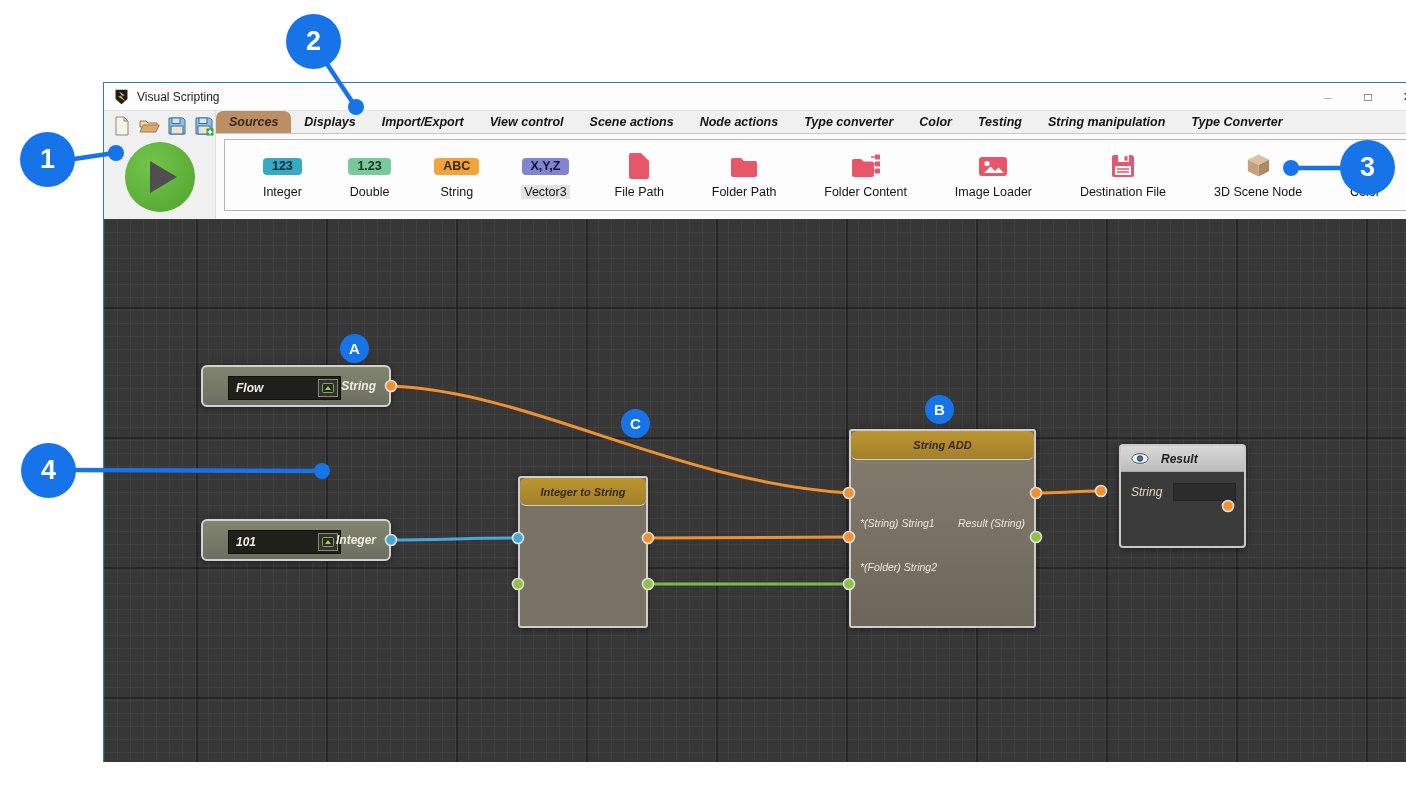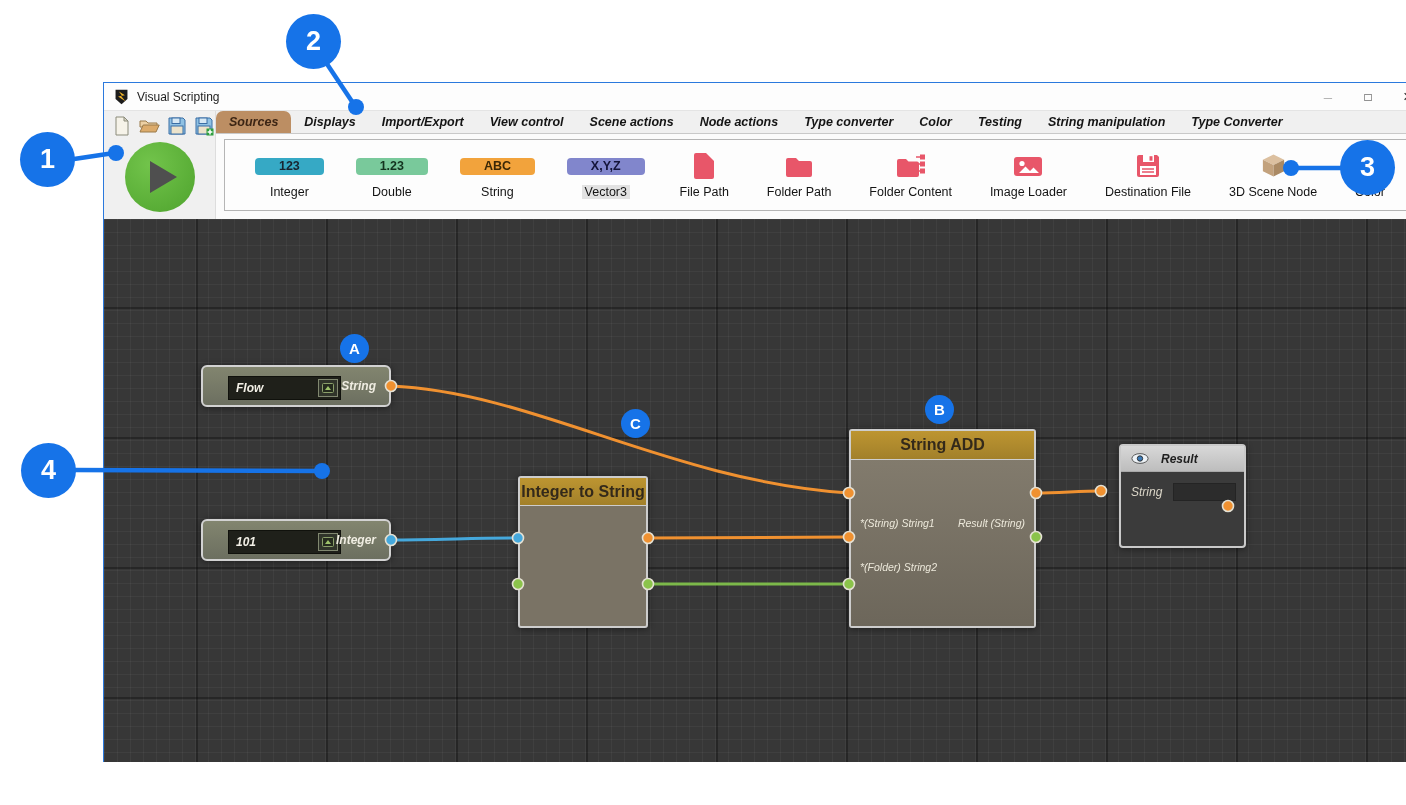--- a/index.html
+++ b/index.html
@@ -39,21 +39,21 @@
          font-style:italic; color:#141414; white-space:nowrap; }
   .tab.selected { background:#bc8e63; color:#3c2514; border-radius:7px 7px 0 0; }
 
   .palette-wrap { flex:1; padding:5px 9px 8px 8px; background:#fbfbfb; }
   .palette-box { height:100%; border:1px solid #b5b5b5; background:#fdfdfd;
                  display:flex; align-items:center; justify-content:space-around; padding:0 14px; }
   .pal-item { display:flex; flex-direction:column; align-items:center; gap:4px; }
   .pal-icon-area { height:30px; display:flex; align-items:center; justify-content:center; }
   .pal-label { font-size:12.5px; color:#141414; padding:0 3px; }
   .pal-label.hl { background:#e2e2e2; }
-  .badge { height:17px; padding:0 24px; border-radius:4px; font-size:12.5px; font-weight:bold;
+  .badge { height:17px; padding:0 9px; border-radius:4px; font-size:12.5px; font-weight:bold;
            color:#182430; display:flex; align-items:center; }
   .badge-int { background:#36a9c5; }
   .badge-dbl { background:#79c99b; color:#14331f; }
   .badge-str { background:#f2a33c; color:#3a2706; }
   .badge-vec { background:#8186cc; color:#14143a; }
 
   
   .canvas { position:relative; height:543px; background-color:#373737; overflow:hidden;
     background-image:
       linear-gradient(rgba(0,0,0,0.30) 2px, transparent 2px),
@@ -73,22 +73,22 @@
   .src-input input { flex:1; width:80px; background:transparent; border:none; outline:none;
                      color:#f2efe6; font-size:12px; font-weight:bold; font-style:italic;
                      padding-left:7px; font-family:inherit; }
   .mini-btn { width:20px; height:18px; margin-right:2px; background:#30342a;
               border:1px solid #818870; display:flex; align-items:center; justify-content:center; }
   .src-port-label { position:absolute; right:13px; top:0; height:100%; display:flex; align-items:center;
                     color:#f0ede2; font-size:12px; font-weight:bold; font-style:italic; }
 
   .conv-node { border:2px solid #cdcdcd; border-radius:3px; background:#7a7365; z-index:2; }
   .conv-title { height:28px; background:linear-gradient(#bd9531,#a2802a); display:flex;
-                align-items:center; justify-content:center; color:#33291a; font-size:16px;
-                font-weight:bold; border-bottom:1px solid #cdcdcd; }
+                align-items:center; justify-content:center; color:#33291a; font-size:11px;
+                font-weight:bold; font-style:italic; border-bottom:1px solid #cdcdcd;border-radius:6px; }
   .conv-body { position:relative; background:linear-gradient(rgba(130,123,109,0.97),rgba(108,102,90,0.97)); }
   .pl { position:absolute; left:9px; color:#ece8da; font-size:10.5px; font-style:italic; white-space:nowrap; }
   .pr { position:absolute; right:9px; color:#ece8da; font-size:10.5px; font-style:italic; white-space:nowrap; }
 
   .result-node { width:127px; height:104px; border:2px solid #c9c9c9; border-radius:4px;
                  background:#3b3b3b; z-index:2;margin-left:18px; }
   .result-title { height:26px; background:linear-gradient(#d8d8d8,#bdbdbd); display:flex;
                   align-items:center; color:#1f1f1f; font-size:12px; font-weight:bold;
                   font-style:italic; border-bottom:1px solid #a9a9a9; }
   .result-title .eye { margin:0 12px 0 10px; }

